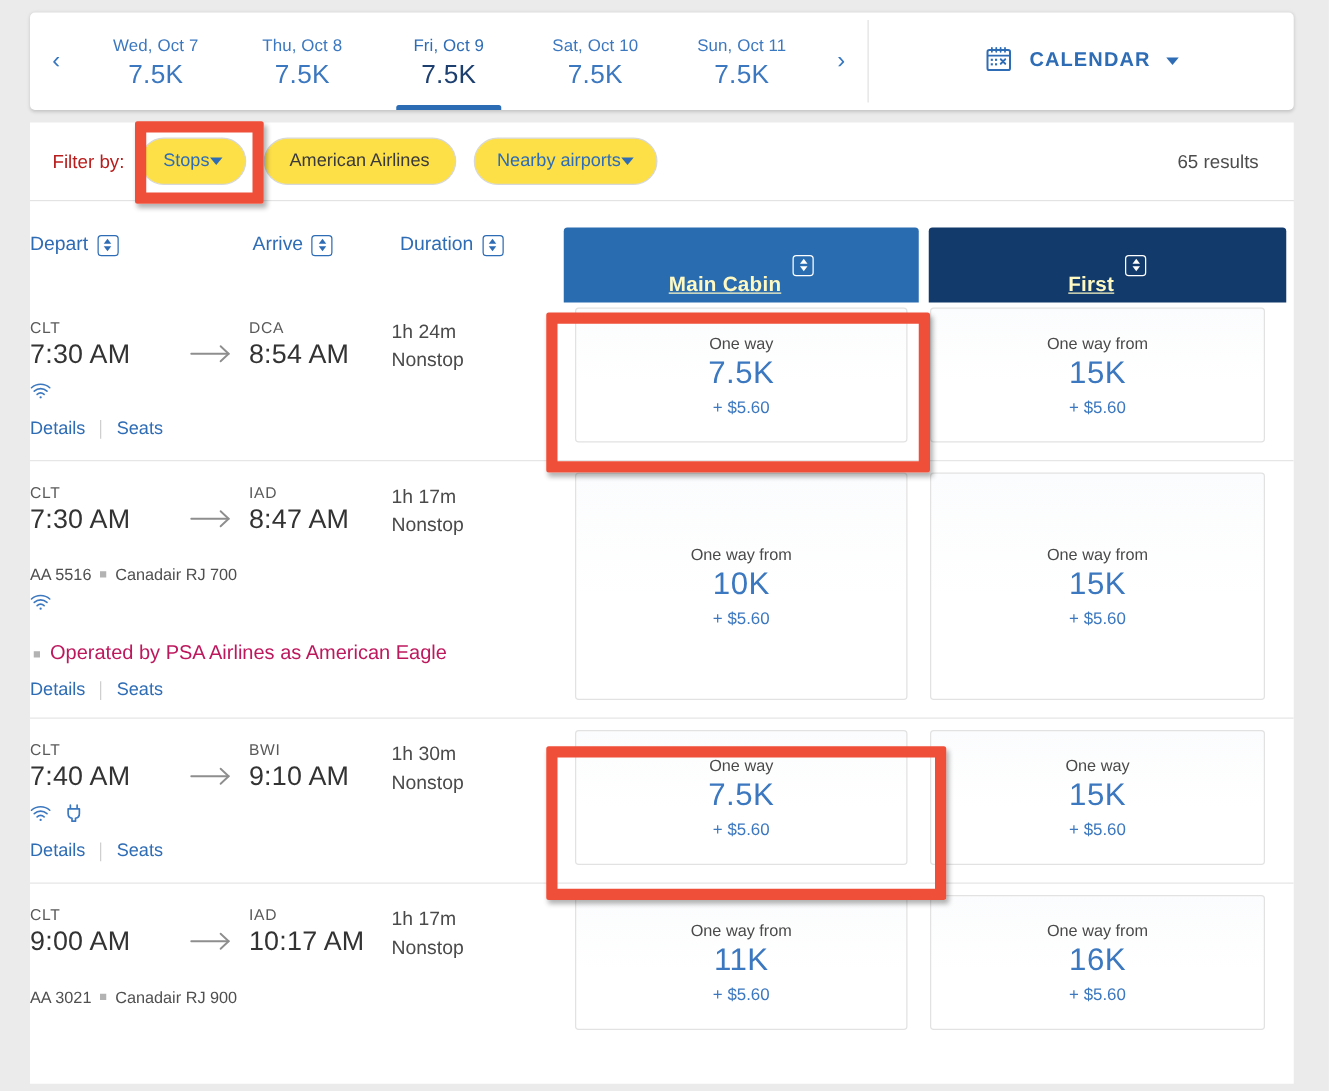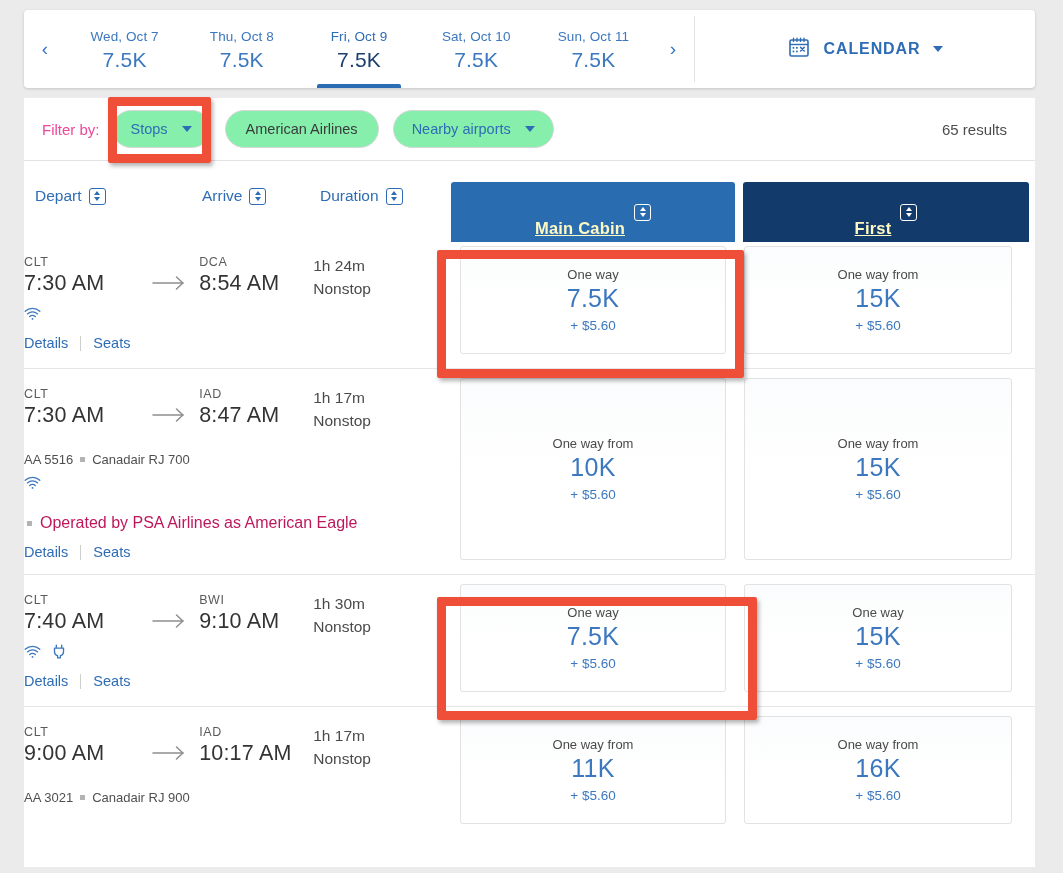--- a/index.html
+++ b/index.html
@@ -47,24 +47,24 @@
     font-size: 16px; font-weight: bold; color: #2e6cb5; letter-spacing: .9px;
   }
   .caret { width: 0; height: 0; border-left: 5.5px solid transparent;
            border-right: 5.5px solid transparent; border-top: 6.5px solid #2e6cb5; }
 
   
   .filter-bar {
     position: absolute; left: 24px; top: 98px; width: 1011px; height: 62px;
     background: #fff; display: flex; align-items: center; padding: 0 18px;
   }
-  .filter-label { font-size: 15px; color: #ec4899; margin-right: 12px; }
+  .filter-label { font-size: 15px; color: #b91c1c; margin-right: 12px; }
   .chip {
-    height: 38px; border: 1px solid #d7d7d7; border-radius: 19px; background: #86efac;
-    display: inline-flex; align-items: center; gap: 14px; padding: 0 18px;
+    height: 38px; border: 1px solid #d7d7d7; border-radius: 19px; background: #fde047;
+    display: inline-flex; align-items: center; padding: 0 18px;
     font-size: 14.5px; color: #2e6cb5; cursor: pointer; margin-right: 14px;
   }
   .chip.plain { color: #3a3a3a; padding: 0 20px; }
   .results-count {
     margin-left: auto; font-size: 15px; color: #4c4c4c; padding-right: 10px;
   }
   .filter-rule { position: absolute; left: 24px; top: 160px; width: 1011px; height: 1px; background: #e3e3e3; }
 
   
   .results {
@@ -79,21 +79,21 @@
     width: 17px; height: 17px; border: 1px solid #2e6cb5; border-radius: 3px;
     display: inline-flex; flex-direction: column; align-items: center; justify-content: center; gap: 2px;
   }
   .sort-box i { display: block; width: 0; height: 0; }
   .sort-box i.up { border-left: 3.5px solid transparent; border-right: 3.5px solid transparent; border-bottom: 4px solid #2e6cb5; }
   .sort-box i.dn { border-left: 3.5px solid transparent; border-right: 3.5px solid transparent; border-top: 4px solid #2e6cb5; }
   .sort-box.white { border-color: #fff; }
   .sort-box.white i.up { border-bottom-color: #fff; }
   .sort-box.white i.dn { border-top-color: #fff; }
 
-  .h-depart { position: absolute; left: 0px; top: 26px; padding-left: 11px; }
+  .h-depart { position: absolute; left: 0px; top: 26px; }
   .h-arrive { position: absolute; left: 178px; top: 26px; }
   .h-duration { position: absolute; left: 296px; top: 26px; }
 
   .cabin-head {
     position: absolute; top: 21px; height: 60px; border-radius: 3px 3px 0 0;
     display: flex; align-items: center; justify-content: center; gap: 9px; cursor: pointer;
   }
   .cabin-head .c-label {
     font-size: 16.5px; color: #fef9c3; font-weight: bold; text-decoration: underline; letter-spacing: .2px; margin-top: 33px;
   }

